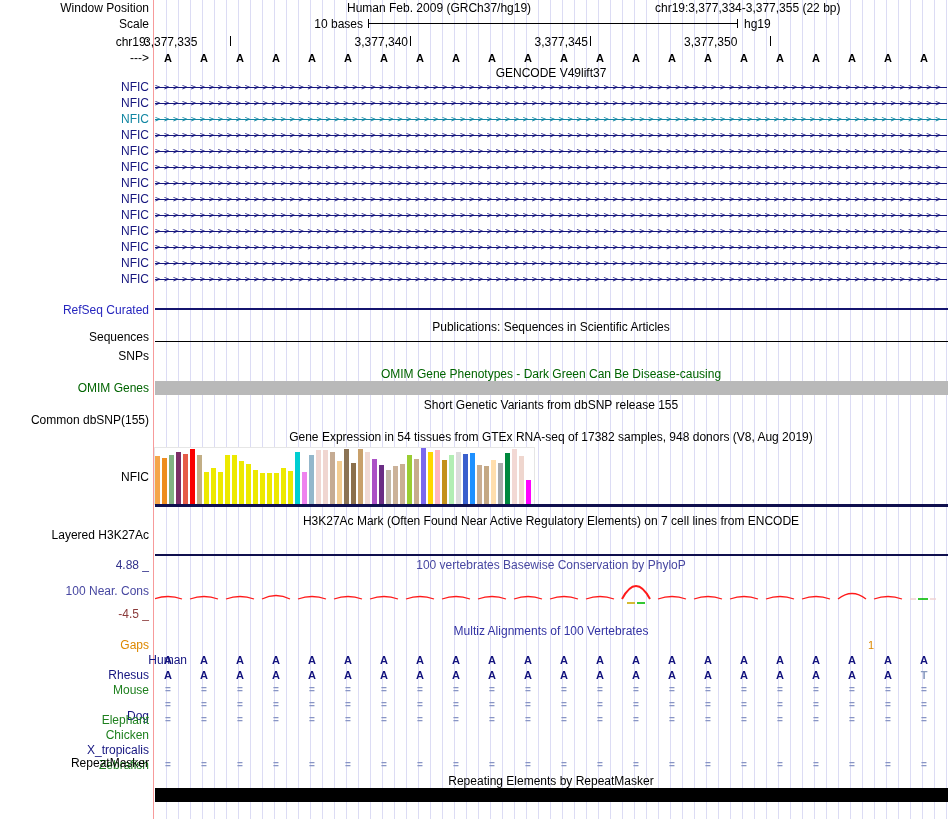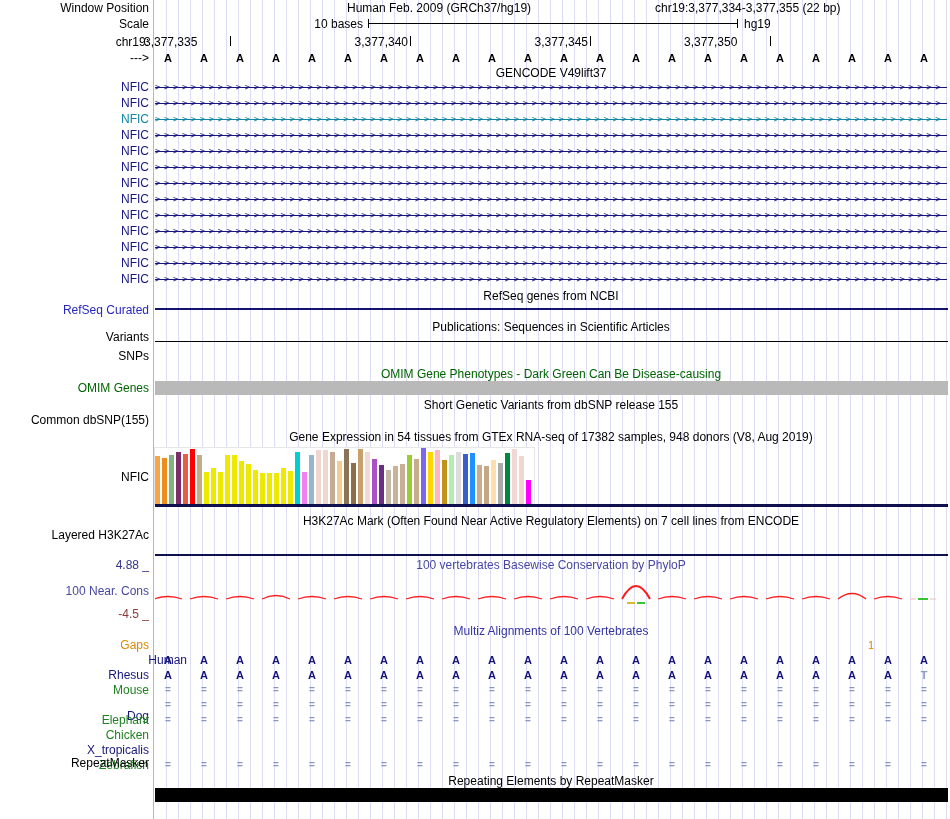--- a/index.html
+++ b/index.html
@@ -106,26 +106,25 @@
       <div class="lbl" style="top: 224px; color: rgb(22, 22, 126);">NFIC</div>
       <div class="arrow-row" style="top: 226px; color: rgb(22, 22, 126);">&gt;&gt;&gt;&gt;&gt;&gt;&gt;&gt;&gt;&gt;&gt;&gt;&gt;&gt;&gt;&gt;&gt;&gt;&gt;&gt;&gt;&gt;&gt;&gt;&gt;&gt;&gt;&gt;&gt;&gt;&gt;&gt;&gt;&gt;&gt;&gt;&gt;&gt;&gt;&gt;&gt;&gt;&gt;&gt;&gt;&gt;&gt;&gt;&gt;&gt;&gt;&gt;&gt;&gt;&gt;&gt;&gt;&gt;&gt;&gt;&gt;&gt;&gt;&gt;&gt;&gt;&gt;&gt;&gt;&gt;&gt;&gt;&gt;&gt;&gt;&gt;&gt;&gt;&gt;&gt;&gt;&gt;&gt;&gt;&gt;&gt;&gt;&gt;</div>
       <div class="lbl" style="top: 240px; color: rgb(22, 22, 126);">NFIC</div>
       <div class="arrow-row" style="top: 242px; color: rgb(22, 22, 126);">&gt;&gt;&gt;&gt;&gt;&gt;&gt;&gt;&gt;&gt;&gt;&gt;&gt;&gt;&gt;&gt;&gt;&gt;&gt;&gt;&gt;&gt;&gt;&gt;&gt;&gt;&gt;&gt;&gt;&gt;&gt;&gt;&gt;&gt;&gt;&gt;&gt;&gt;&gt;&gt;&gt;&gt;&gt;&gt;&gt;&gt;&gt;&gt;&gt;&gt;&gt;&gt;&gt;&gt;&gt;&gt;&gt;&gt;&gt;&gt;&gt;&gt;&gt;&gt;&gt;&gt;&gt;&gt;&gt;&gt;&gt;&gt;&gt;&gt;&gt;&gt;&gt;&gt;&gt;&gt;&gt;&gt;&gt;&gt;&gt;&gt;&gt;&gt;</div>
       <div class="lbl" style="top: 256px; color: rgb(22, 22, 126);">NFIC</div>
       <div class="arrow-row" style="top: 258px; color: rgb(22, 22, 126);">&gt;&gt;&gt;&gt;&gt;&gt;&gt;&gt;&gt;&gt;&gt;&gt;&gt;&gt;&gt;&gt;&gt;&gt;&gt;&gt;&gt;&gt;&gt;&gt;&gt;&gt;&gt;&gt;&gt;&gt;&gt;&gt;&gt;&gt;&gt;&gt;&gt;&gt;&gt;&gt;&gt;&gt;&gt;&gt;&gt;&gt;&gt;&gt;&gt;&gt;&gt;&gt;&gt;&gt;&gt;&gt;&gt;&gt;&gt;&gt;&gt;&gt;&gt;&gt;&gt;&gt;&gt;&gt;&gt;&gt;&gt;&gt;&gt;&gt;&gt;&gt;&gt;&gt;&gt;&gt;&gt;&gt;&gt;&gt;&gt;&gt;&gt;&gt;</div>
       <div class="lbl" style="top: 272px; color: rgb(22, 22, 126);">NFIC</div>
       <div class="arrow-row" style="top: 274px; color: rgb(22, 22, 126);">&gt;&gt;&gt;&gt;&gt;&gt;&gt;&gt;&gt;&gt;&gt;&gt;&gt;&gt;&gt;&gt;&gt;&gt;&gt;&gt;&gt;&gt;&gt;&gt;&gt;&gt;&gt;&gt;&gt;&gt;&gt;&gt;&gt;&gt;&gt;&gt;&gt;&gt;&gt;&gt;&gt;&gt;&gt;&gt;&gt;&gt;&gt;&gt;&gt;&gt;&gt;&gt;&gt;&gt;&gt;&gt;&gt;&gt;&gt;&gt;&gt;&gt;&gt;&gt;&gt;&gt;&gt;&gt;&gt;&gt;&gt;&gt;&gt;&gt;&gt;&gt;&gt;&gt;&gt;&gt;&gt;&gt;&gt;&gt;&gt;&gt;&gt;&gt;</div>
     </div>
 
-  <div class="hdr" style="top:289px">RefSeq genes from NCBI</div>
   <span class="lbl" style="top:303px;color:#2626BE">RefSeq Curated</span>
   <div class="hline" style="top:308px;height:2px;background:#14146E"></div>
 
   <div class="hdr" style="top:320px">Publications: Sequences in Scientific Articles</div>
-  <span class="lbl" style="top:330px">Variants</span>
+  <span class="lbl" style="top:330px">Sequences</span>
   <div class="hline" style="top:341px;height:1px;background:#000"></div>
 
   <span class="lbl" style="top:349px">SNPs</span>
 
   <div class="hdr" style="top:367px;color:#006400">OMIM Gene Phenotypes - Dark Green Can Be Disease-causing</div>
   <span class="lbl" style="top:381px;color:#006400">OMIM Genes</span>
   <div class="hline" style="top:381px;height:14px;background:#B9B9B9"></div>
 
   <div class="hdr" style="top:398px">Short Genetic Variants from dbSNP release 155</div>
   <span class="lbl" style="top:413px">Common dbSNP(155)</span>

